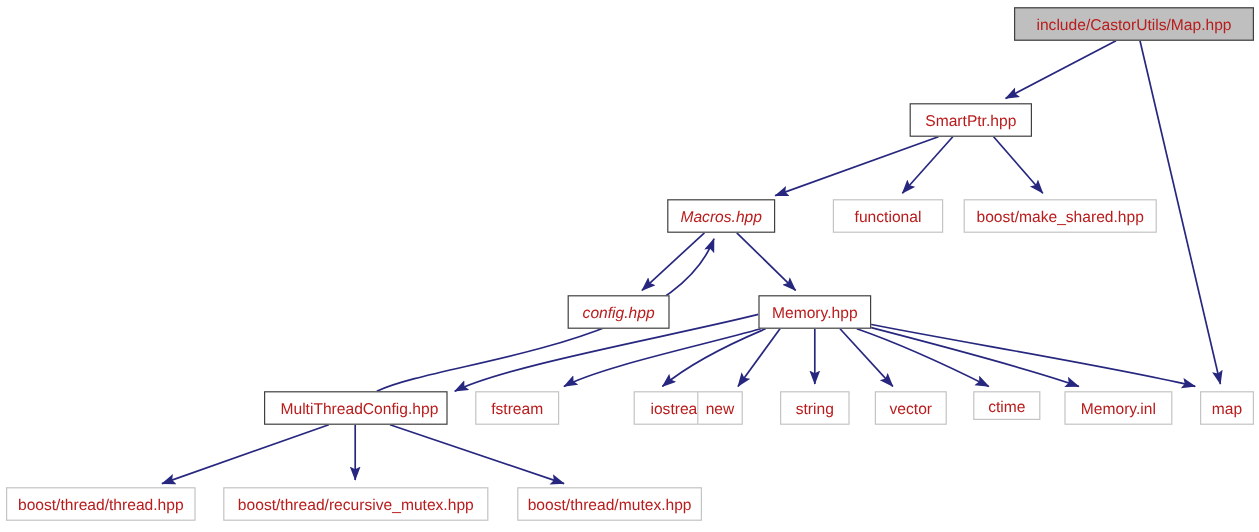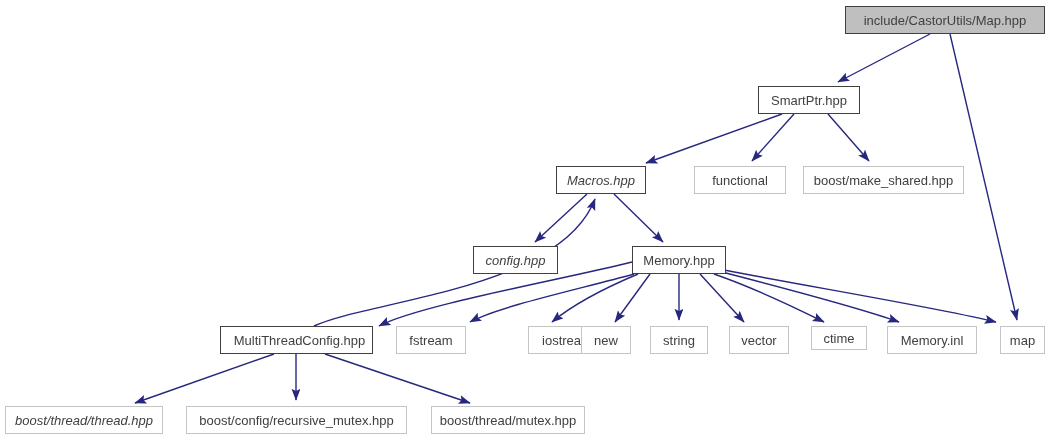--- a/index.html
+++ b/index.html
@@ -27,21 +27,21 @@
   }
   .node {
     position: absolute;
     box-sizing: border-box;
     display: flex;
     align-items: center;
     justify-content: center;
     background: #ffffff;
     border: 1px solid #c4c4c4;
     font-size: 13px;
-    color: #404040;
+    color: #b91c1c;
     line-height: 1;
     white-space: nowrap;
     letter-spacing: 0px;
     text-align: center;
   }
   .node.strong {
     border: 1px solid #404040;
   }
   .node.root {
     background: #bfbfbf;
@@ -111,42 +111,42 @@
       </div>
       <div class="node strong" style="left: 220px; top: 326px; width: 153px; height: 28px; padding-left: 6px;">
         <span class="node-label">MultiThreadConfig.hpp</span>
       </div>
       <div class="node " style="left: 396px; top: 326px; width: 70px; height: 28px;">
         <span class="node-label">fstream</span>
       </div>
       <div class="node " style="left: 484px; top: 326px; width: 78px; height: 28px; margin-left: 44px;">
         <span class="node-label">iostream</span>
       </div>
-      <div class="node " style="left: 581px; top: 326px; width: 50px; height: 28px;">
+      <div class="node " style="left: 581px; top: 326px; width: 38px; height: 28px;">
         <span class="node-label">new</span>
       </div>
       <div class="node " style="left: 650px; top: 326px; width: 58px; height: 28px;">
         <span class="node-label">string</span>
       </div>
       <div class="node " style="left: 729px; top: 326px; width: 60px; height: 28px;">
         <span class="node-label">vector</span>
       </div>
       <div class="node " style="left: 811px; top: 326px; width: 56px; height: 24px;">
         <span class="node-label">ctime</span>
       </div>
       <div class="node " style="left: 887px; top: 326px; width: 90px; height: 28px;">
         <span class="node-label">Memory.inl</span>
       </div>
       <div class="node " style="left: 1000px; top: 326px; width: 45px; height: 28px;">
         <span class="node-label">map</span>
       </div>
-      <div class="node " style="left: 5px; top: 406px; width: 158px; height: 28px; font-style: italic;">
+      <div class="node " style="left: 5px; top: 406px; width: 158px; height: 28px;">
         <span class="node-label">boost/thread/thread.hpp</span>
       </div>
       <div class="node " style="left: 186px; top: 406px; width: 221px; height: 28px;">
-        <span class="node-label">boost/config/recursive_mutex.hpp</span>
+        <span class="node-label">boost/thread/recursive_mutex.hpp</span>
       </div>
       <div class="node " style="left: 431px; top: 406px; width: 154px; height: 28px;">
         <span class="node-label">boost/thread/mutex.hpp</span>
       </div>
     </div>
 
 </div>
 
 </body></html>

